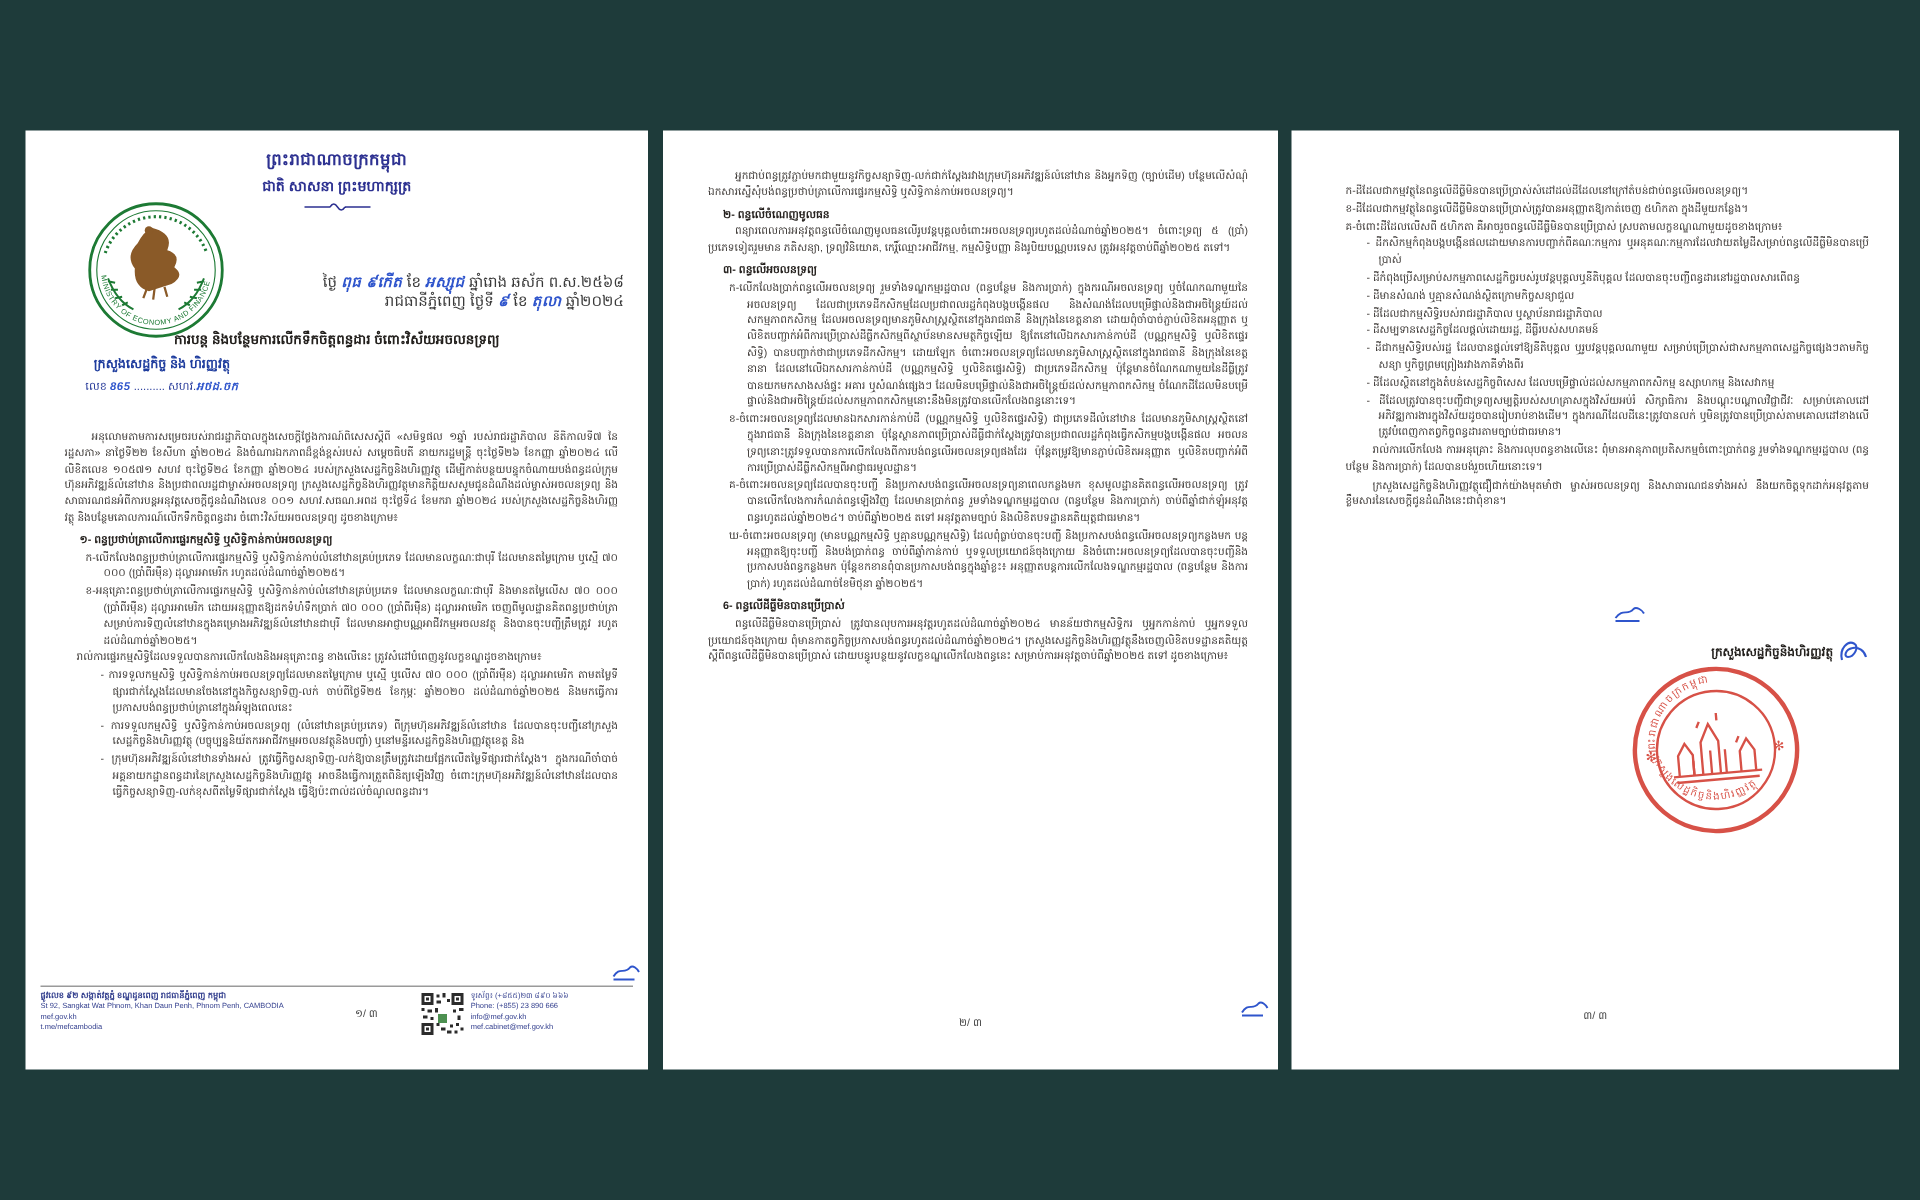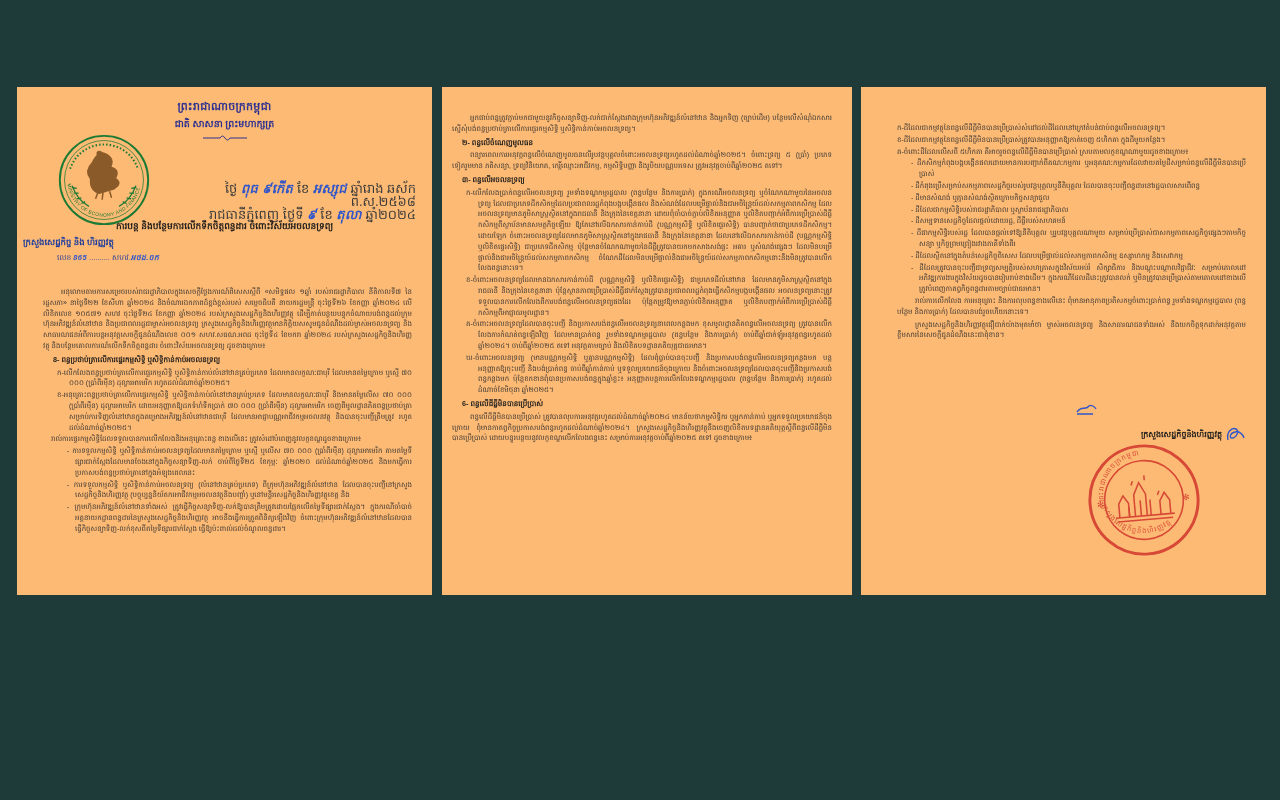--- a/index.html
+++ b/index.html
@@ -2,49 +2,49 @@
 <html><head>
 <meta charset="utf-8">
 <style>
   html,body{margin:0;padding:0;}
   body{
     width:1280px;height:800px;position:relative;overflow:hidden;
     background:#1e3b3a;
     font-family:"Liberation Sans","DejaVu Sans",sans-serif;
   }
   .page{
-    position:absolute;top:87px;height:508px;background:#fdba74;
+    position:absolute;top:87px;height:626px;background:#ffffff;
     color:#3b3734;overflow:hidden;
   }
   #page1{left:17px;width:415px;}
   #page2{left:442px;width:410px;}
   #page3{left:861px;width:405px;}
 
   
   .kingdom{position:absolute;top:12px;left:0;right:0;text-align:center;color:#2d3191;}
   .kingdom .k1{font-size:11px;font-weight:bold;letter-spacing:.3px;}
   .kingdom .k2{font-size:9.5px;font-weight:bold;margin-top:3px;}
   .kingdom svg{display:block;margin:2px auto 0;}
   .seal{position:absolute;left:40px;top:46px;width:94px;height:94px;}
-  .ministry-name{position:absolute;left:6px;top:150px;width:170px;text-align:left;
+  .ministry-name{position:absolute;left:6px;top:150px;width:170px;text-align:center;
     color:#1f3d9e;font-weight:bold;font-size:8.5px;}
   .ref-line{position:absolute;left:6px;top:166px;width:170px;text-align:center;
     color:#2a3d9b;font-size:7.5px;}
   .hw{color:#2f55cc;font-weight:bold;font-style:italic;letter-spacing:.4px;}
   .date-block{position:absolute;right:16px;top:95px;width:240px;text-align:right;
-    font-size:13px;line-height:13px;color:#3a3a3a;}
+    font-size:10px;line-height:13px;color:#3a3a3a;}
   .title-block{position:absolute;top:133px;left:0;right:0;text-align:center;color:#23201d;}
   .title-block .t1{font-size:10px;font-weight:bold;}
   .title-block .t2{font-size:8px;font-weight:bold;margin-top:3px;}
   .title-block .t3{font-size:9px;font-weight:bold;margin-top:0;}
 
   
   .body-flow{position:absolute;font-size:7px;line-height:10.8px;text-align:justify;overflow:hidden;}
   #body1{top:200px;left:26px;right:20px;height:366px;}
-  #body2{top:26px;left:10px;right:20px;height:566px;}
+  #body2{top:26px;left:30px;right:20px;height:566px;}
   #body3{top:36px;left:36px;right:20px;height:300px;}
   .para{text-indent:18px;margin:0 0 2px 0;}
   .sec-h{font-weight:bold;color:#26221f;margin:3px 0 2px 10px;font-size:7.2px;text-align:left;}
   .item{margin:0 0 1px 14px;padding-left:12px;text-indent:-12px;}
   .note{margin:1px 0 1px 8px;}
   .dash{margin:0 0 1px 24px;padding-left:8px;text-indent:-8px;}
 
   
   .footer{position:absolute;top:570px;left:10px;right:10px;border-top:1px solid #9a9a9a;
     padding-top:3px;display:flex;align-items:flex-start;}
@@ -130,21 +130,21 @@
         <span>ឆ្នាំ២០២៤</span>
       </div>
     </div>
 
     <div class="title-block">
       <div class="t3">ការបន្ត និងបន្ថែមការលើកទឹកចិត្តពន្ធដារ ចំពោះវិស័យអចលនទ្រព្យ</div>
     </div>
 
     <div class="body-flow" id="body1">
       <p class="para">អនុលោមតាមការសម្រេចរបស់រាជរដ្ឋាភិបាលក្នុងសេចក្តីថ្លែងការណ៍ពិសេសស្តីពី «សមិទ្ធផល ១ឆ្នាំ របស់រាជរដ្ឋាភិបាល នីតិកាលទី៧ នៃរដ្ឋសភា» នាថ្ងៃទី២២ ខែសីហា ឆ្នាំ២០២៤ និងចំណារឯកភាពដ៏ខ្ពង់ខ្ពស់របស់ សម្តេចធិបតី នាយករដ្ឋមន្ត្រី ចុះថ្ងៃទី២៦ ខែកញ្ញា ឆ្នាំ២០២៤ លើលិខិតលេខ ១០៥៧១ សហវ ចុះថ្ងៃទី២៤ ខែកញ្ញា ឆ្នាំ២០២៤ របស់ក្រសួងសេដ្ឋកិច្ចនិងហិរញ្ញវត្ថុ ដើម្បីកាត់បន្ថយបន្ទុកចំណាយបង់ពន្ធដល់ក្រុមហ៊ុនអភិវឌ្ឍន៍លំនៅឋាន និងប្រជាពលរដ្ឋជាម្ចាស់អចលនទ្រព្យ ក្រសួងសេដ្ឋកិច្ចនិងហិរញ្ញវត្ថុមានកិត្តិយសសូមជូនដំណឹងដល់ម្ចាស់អចលនទ្រព្យ និងសាធារណជនអំពីការបន្តអនុវត្តសេចក្តីជូនដំណឹងលេខ ០០១ សហវ.សធណ.អពដ ចុះថ្ងៃទី៤ ខែមករា ឆ្នាំ២០២៤ របស់ក្រសួងសេដ្ឋកិច្ចនិងហិរញ្ញវត្ថុ និងបន្ថែមគោលការណ៍លើកទឹកចិត្តពន្ធដារ ចំពោះវិស័យអចលនទ្រព្យ ដូចខាងក្រោម៖</p>
-      <div class="sec-h">8- ពន្ធប្រថាប់ត្រាលើការផ្ទេរកម្មសិទ្ធិ ឬសិទ្ធិកាន់កាប់អចលនទ្រព្យ</div>
+      <div class="sec-h">១- ពន្ធប្រថាប់ត្រាលើការផ្ទេរកម្មសិទ្ធិ ឬសិទ្ធិកាន់កាប់អចលនទ្រព្យ</div>
       <div class="item">ក-លើកលែងពន្ធប្រថាប់ត្រាលើការផ្ទេរកម្មសិទ្ធិ ឬសិទ្ធិកាន់កាប់លំនៅឋានគ្រប់ប្រភេទ ដែលមានលក្ខណៈជាបុរី ដែលមានតម្លៃក្រោម ឬស្មើ ៧០ ០០០ (ប្រាំពីរម៉ឺន) ដុល្លារអាមេរិក រហូតដល់ដំណាច់ឆ្នាំ២០២៥។</div>
       <div class="item">ខ-អនុគ្រោះពន្ធប្រថាប់ត្រាលើការផ្ទេរកម្មសិទ្ធិ ឬសិទ្ធិកាន់កាប់លំនៅឋានគ្រប់ប្រភេទ ដែលមានលក្ខណៈជាបុរី និងមានតម្លៃលើស ៧០ ០០០ (ប្រាំពីរម៉ឺន) ដុល្លារអាមេរិក ដោយអនុញ្ញាតឱ្យដកទំហំទឹកប្រាក់ ៧០ ០០០ (ប្រាំពីរម៉ឺន) ដុល្លារអាមេរិក ចេញពីមូលដ្ឋានគិតពន្ធប្រថាប់ត្រា សម្រាប់ការទិញលំនៅឋានក្នុងគម្រោងអភិវឌ្ឍន៍លំនៅឋានជាបុរី ដែលមានអាជ្ញាបណ្ណអាជីវកម្មអចលនវត្ថុ និងបានចុះបញ្ជីត្រឹមត្រូវ រហូតដល់ដំណាច់ឆ្នាំ២០២៥។</div>
       <div class="note">រាល់ការផ្ទេរកម្មសិទ្ធិដែលទទួលបានការលើកលែងនិងអនុគ្រោះពន្ធ ខាងលើនេះ ត្រូវសំដៅបំពេញនូវលក្ខខណ្ឌដូចខាងក្រោម៖</div>
       <div class="dash">- ការទទួលកម្មសិទ្ធិ ឬសិទ្ធិកាន់កាប់អចលនទ្រព្យដែលមានតម្លៃក្រោម ឬស្មើ ឬលើស ៧០ ០០០ (ប្រាំពីរម៉ឺន) ដុល្លារអាមេរិក តាមតម្លៃទីផ្សារជាក់ស្តែងដែលមានចែងនៅក្នុងកិច្ចសន្យាទិញ-លក់ ចាប់ពីថ្ងៃទី២៥ ខែកុម្ភៈ ឆ្នាំ២០២០ ដល់ដំណាច់ឆ្នាំ២០២៥ និងមកធ្វើការប្រកាសបង់ពន្ធប្រថាប់ត្រានៅក្នុងអំឡុងពេលនេះ</div>
       <div class="dash">- ការទទួលកម្មសិទ្ធិ ឬសិទ្ធិកាន់កាប់អចលនទ្រព្យ (លំនៅឋានគ្រប់ប្រភេទ) ពីក្រុមហ៊ុនអភិវឌ្ឍន៍លំនៅឋាន ដែលបានចុះបញ្ជីនៅក្រសួងសេដ្ឋកិច្ចនិងហិរញ្ញវត្ថុ (បច្ចុប្បន្ននិយ័តករអាជីវកម្មអចលនវត្ថុនិងបញ្ចាំ) ឬនៅមន្ទីរសេដ្ឋកិច្ចនិងហិរញ្ញវត្ថុខេត្ត និង</div>
       <div class="dash">- ក្រុមហ៊ុនអភិវឌ្ឍន៍លំនៅឋានទាំងអស់ ត្រូវធ្វើកិច្ចសន្យាទិញ-លក់ឱ្យបានត្រឹមត្រូវដោយផ្អែកលើតម្លៃទីផ្សារជាក់ស្តែង។ ក្នុងករណីចាំបាច់ អគ្គនាយកដ្ឋានពន្ធដារនៃក្រសួងសេដ្ឋកិច្ចនិងហិរញ្ញវត្ថុ អាចនឹងធ្វើការត្រួតពិនិត្យឡើងវិញ ចំពោះក្រុមហ៊ុនអភិវឌ្ឍន៍លំនៅឋានដែលបានធ្វើកិច្ចសន្យាទិញ-លក់ខុសពីតម្លៃទីផ្សារជាក់ស្តែង ធ្វើឱ្យប៉ះពាល់ដល់ចំណូលពន្ធដារ។</div>
     </div>
 
     <svg class="paraph" id="paraph1" width="20" height="12" viewBox="0 0 20 12">
       <path d="M2 8 C6 1 9 7 13 2 C15 0 18 3 19 5 M2 10 H16" stroke="#2f55cc" stroke-width="1.3" fill="none"></path>

